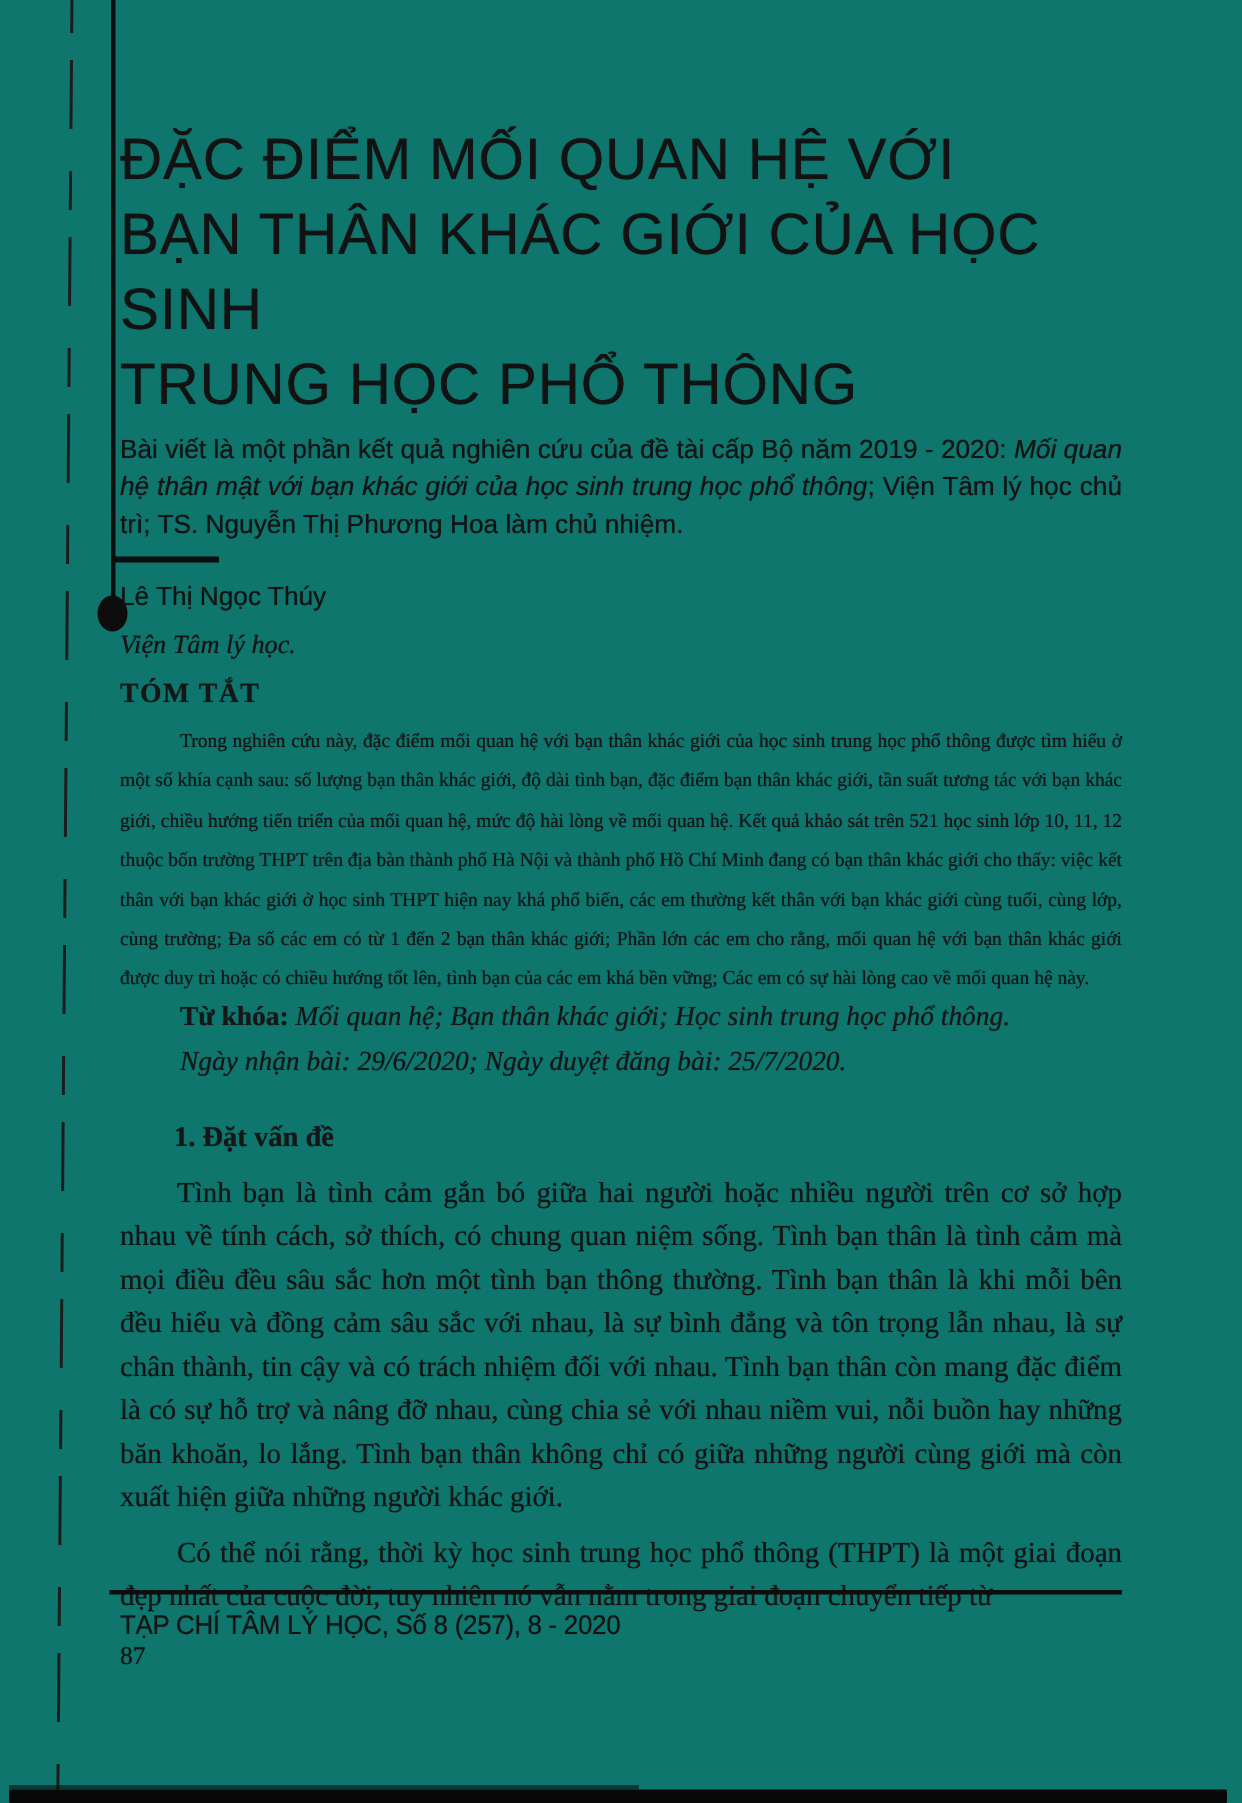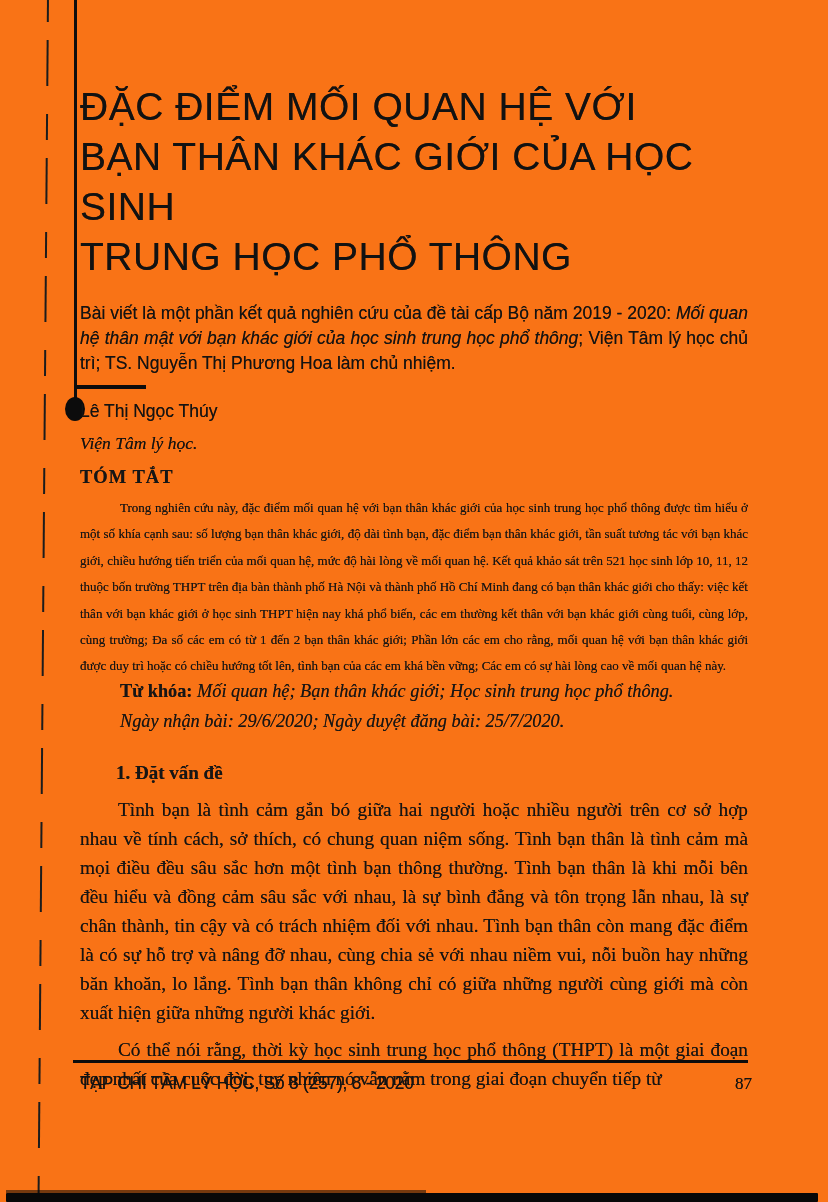--- a/index.html
+++ b/index.html
@@ -1,20 +1,20 @@
 <!DOCTYPE html>
 <html lang="vi"><head>
 <meta charset="utf-8">
 <style>
   html,body{margin:0;padding:0;background:#e9e9e7;}
   .page{
     position:relative;
     width:828px;height:1202px;
     margin:0 auto;
-    background:#f97316;
+    background:#0f766e;
     overflow:hidden;
     color:#161616;
   }
   .ink{text-shadow:0 0 0.6px rgba(10,10,10,0.65);}
 
   
   .scan-dash-line{
     position:absolute;left:47px;top:-4px;height:1215px;width:2px;
     background:repeating-linear-gradient(to bottom,#1c1c1c 0 26px,transparent 26px 44px,#1c1c1c 44px 90px,transparent 90px 118px);
     transform:rotate(0.45deg);transform-origin:top left;
@@ -38,21 +38,21 @@
   .content{
     position:absolute;left:80px;top:0;width:668px;
   }
   .title{
     margin-top:82px;
     font-family:"Liberation Sans",sans-serif;
     font-size:39px;line-height:50px;font-weight:400;
     letter-spacing:0.5px;color:#121212;
   }
   .subtitle{
-    margin-top:19px;
+    margin-top:5px;
     font-family:"Liberation Sans",sans-serif;
     font-size:17.5px;line-height:25px;color:#131313;
     text-align:justify;
   }
   .subtitle .it{font-style:italic;}
   .subtitle-rule{
     margin-top:9px;margin-left:-6px;
     width:72px;height:4px;background:#0d0d0d;
   }
   .author{
@@ -98,21 +98,21 @@
   }
   .para1{margin-top:11px;}
   .para2{margin-top:8px;}
 
   
   .footer-rule{
     position:absolute;left:73px;right:80px;top:1060px;height:3px;background:#0d0d0d;
   }
   .footer-row{
     position:absolute;left:80px;right:76px;top:1073px;
-    display:flex;justify-content:space-between;align-items:baseline;
+    display:flex;justify-content:space-between;align-items:baseline;flex-direction:column;
   }
   .journal-line{
     font-family:"Liberation Sans",sans-serif;
     font-size:18px;letter-spacing:-0.2px;color:#131313;
     transform:scaleX(0.96);transform-origin:left;
   }
   .page-number{
     font-family:"Liberation Serif",serif;font-size:17px;color:#131313;
   }
 </style>

